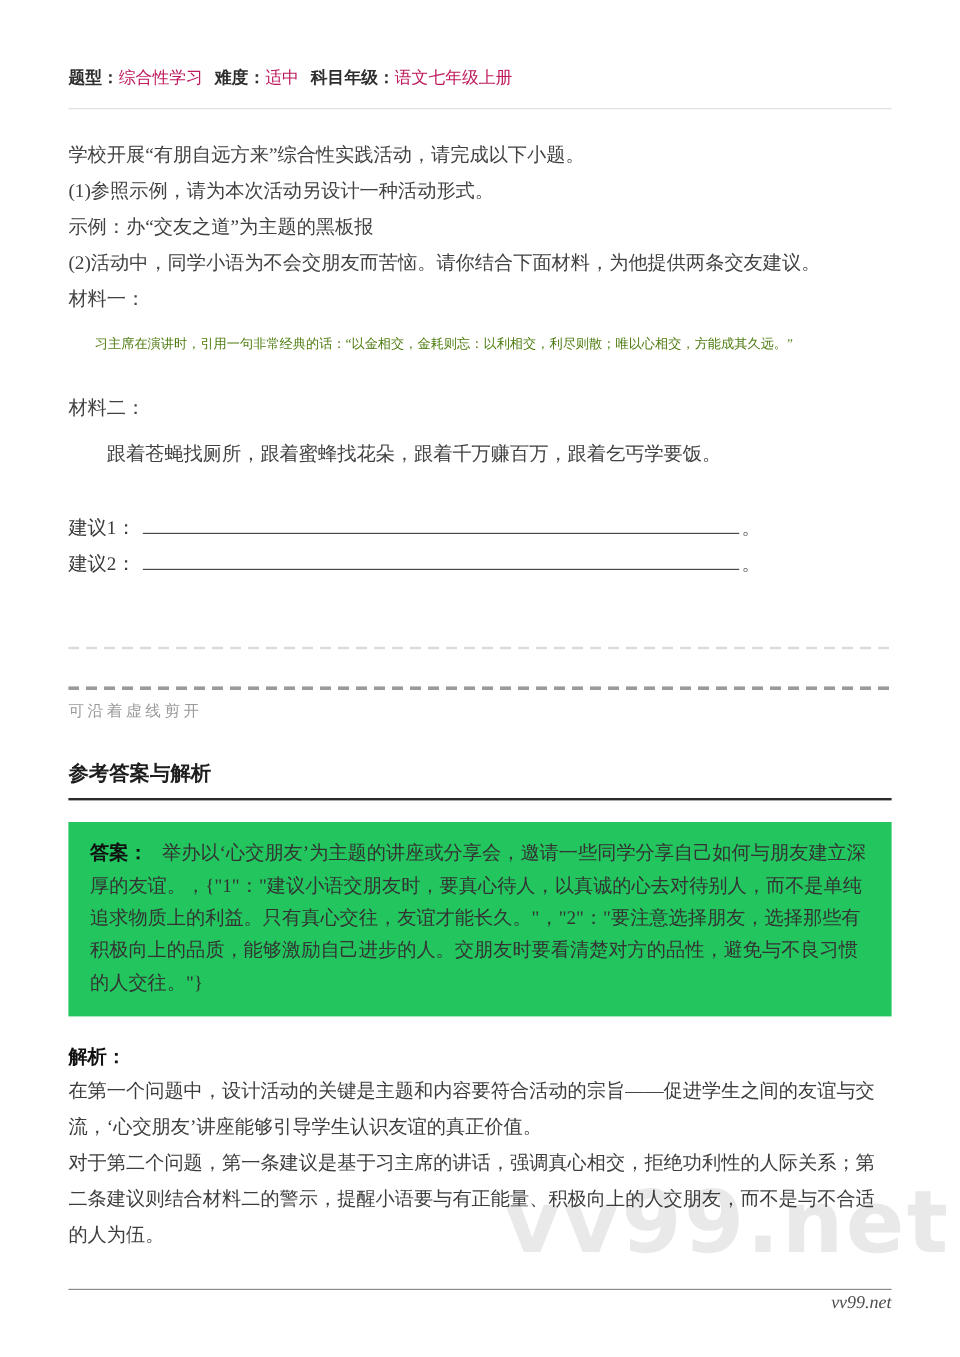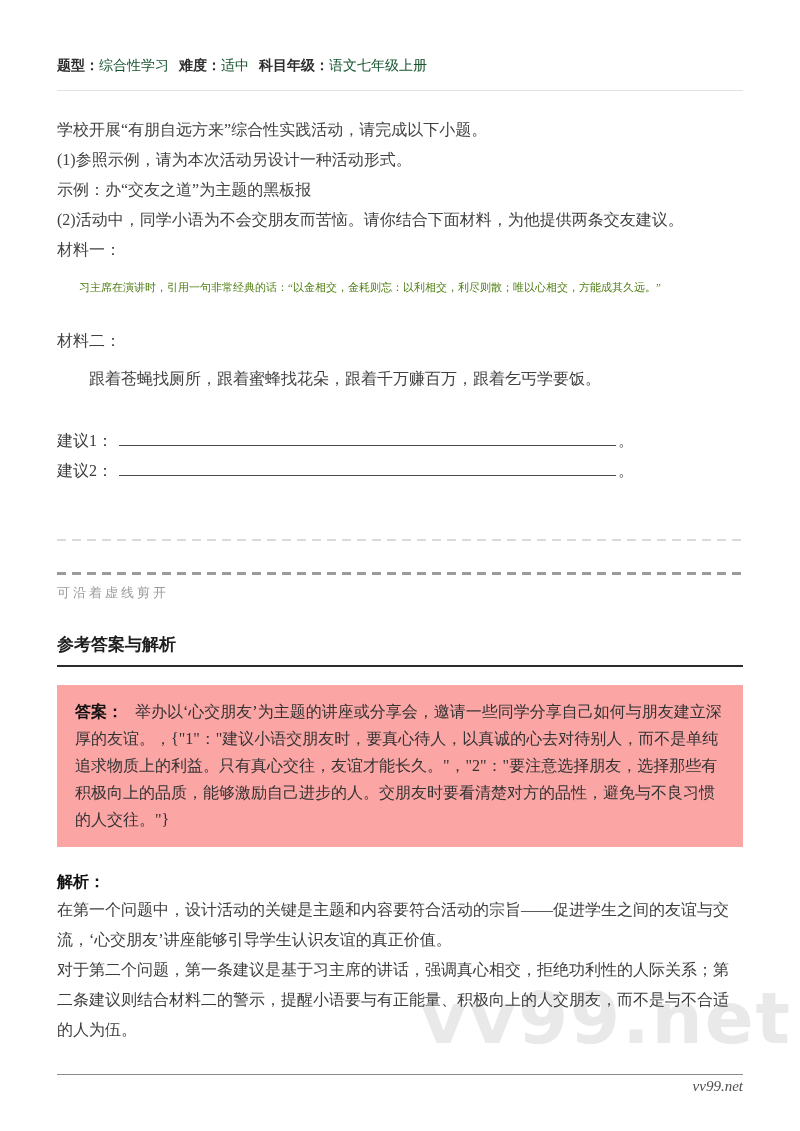--- a/index.html
+++ b/index.html
@@ -10,42 +10,42 @@
     background:#ffffff;
     font-family:"Liberation Serif","DejaVu Serif",serif;
     color:#3d3d3d;
     padding:56px 57px 0 57px;
     overflow:hidden;
   }
   .content { position:relative; z-index:1; }
   
   .meta { font-size:14px; line-height:20px; margin-bottom:14px; }
   .meta .lbl { font-weight:bold; color:#2e2e2e; }
-  .meta .val { color:#14532d; margin-right:10px; }
+  .meta .val { color:#be185d; margin-right:10px; }
   .hr-light { border:0; border-top:1px solid #e1e1e1; margin-bottom:24px; }
   
   .qline { font-size:16px; line-height:30px; color:#414141; }
   .para { font-size:11px; line-height:33px; color:#4d7c0f; text-indent:2em; margin-top:6px; }
   .para2 { font-size:16px; line-height:30px; color:#414141; text-indent:2em; margin-top:8px; }
   .mat2-label { margin-top:22px; }
   .blanks { margin-top:32px; }
   .blank-row { font-size:16px; line-height:30px; color:#3a3a3a; white-space:nowrap; }
   .uline { display:inline-block; width:497px; border-bottom:1px solid #4a4a4a; height:14px; vertical-align:baseline; margin-left:6px; }
   .blank-period { margin-left:2px; color:#555; }
   
   .dash1 { height:2px; margin-top:53px;
     background:repeating-linear-gradient(90deg,#dadada 0 9px,transparent 9px 15px); }
   .dash2 { height:3px; margin-top:31px;
     background:repeating-linear-gradient(90deg,#9b9b9b 0 9px,transparent 9px 15px); }
   .cut-label { margin-top:9px; text-align:left; font-size:13px; color:#9a9a9a; letter-spacing:3px; line-height:18px; }
   
   .ans-heading { margin-top:31px; font-size:17px; font-weight:bold; color:#1d1d1d; line-height:24px;
     font-family:"Liberation Sans","DejaVu Sans",sans-serif; }
   .hr-dark { border:0; border-top:2px solid #2b2b2b; margin-top:8px; }
-  .answer-box { margin-top:18px; background:#fca5a5; padding:13px 18px 14px 18px;
+  .answer-box { margin-top:18px; background:#22c55e; padding:13px 18px 14px 18px;
     font-size:16px; line-height:27px; color:#333; }
   .answer-box .lbl { font-weight:bold; color:#111; margin-right:12px; }
   .exp-label { margin-top:22px; font-size:16px; font-weight:bold; color:#111; line-height:26px; }
   .exp-para { font-size:16px; line-height:30px; color:#3d3d3d; }
   
   .watermark { position:absolute; z-index:0; top:982px; right:8px;
     font-family:"DejaVu Sans","Liberation Sans",sans-serif;
     font-weight:800; font-size:72px; letter-spacing:2px; color:#e9e9e9; line-height:1; }
   .footer { position:absolute; left:57px; right:57px; top:1074px;
     border-top:1px solid #8a8a8a; text-align:right;

